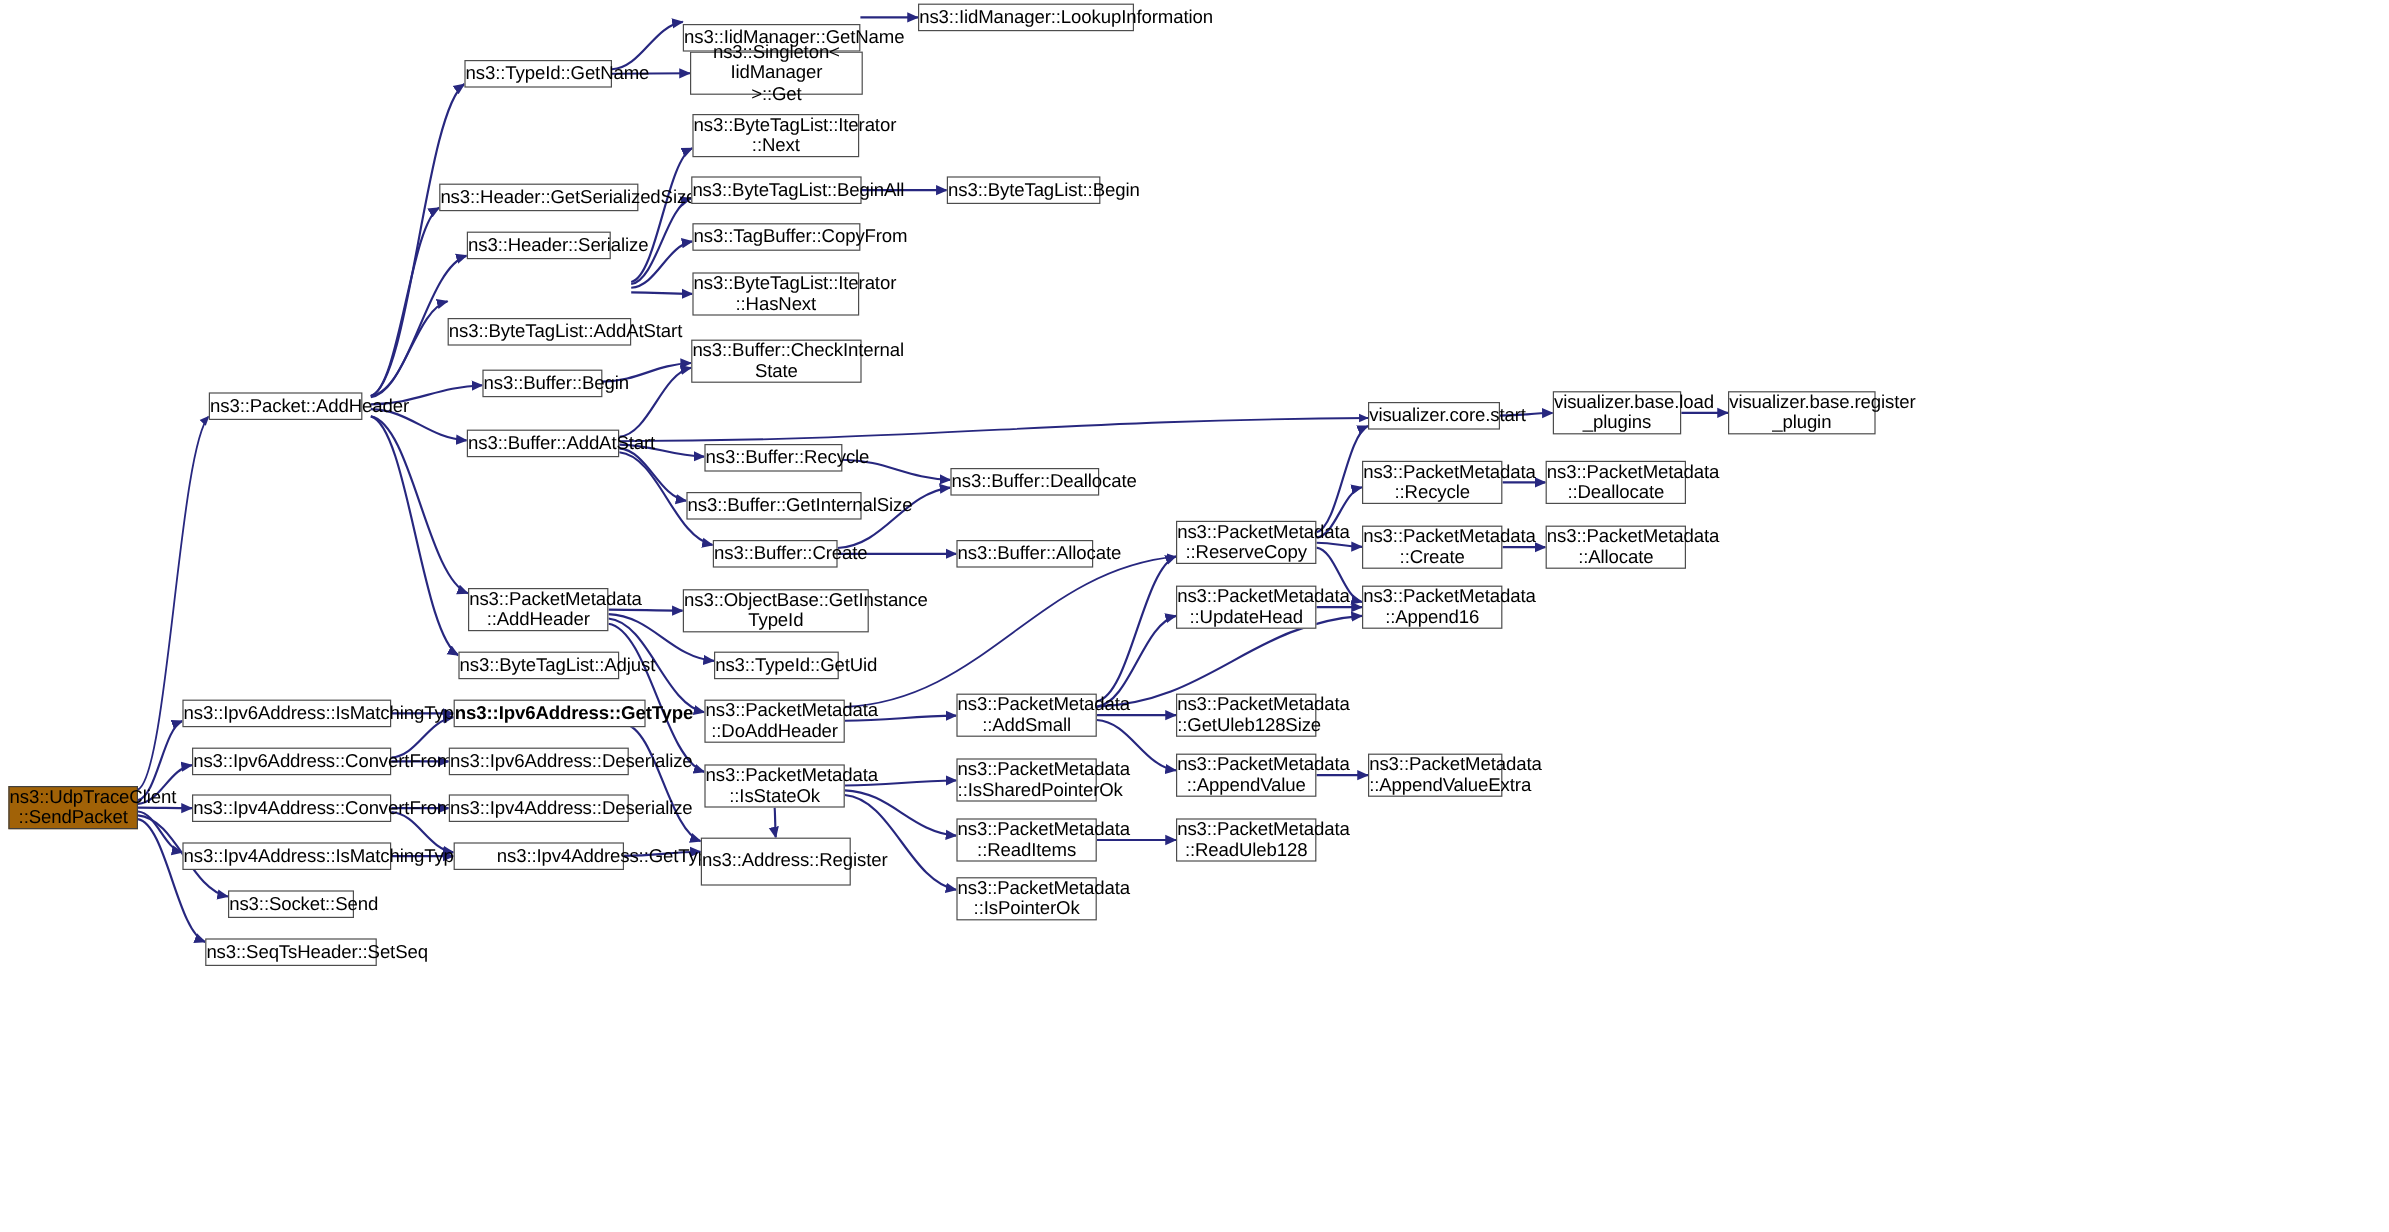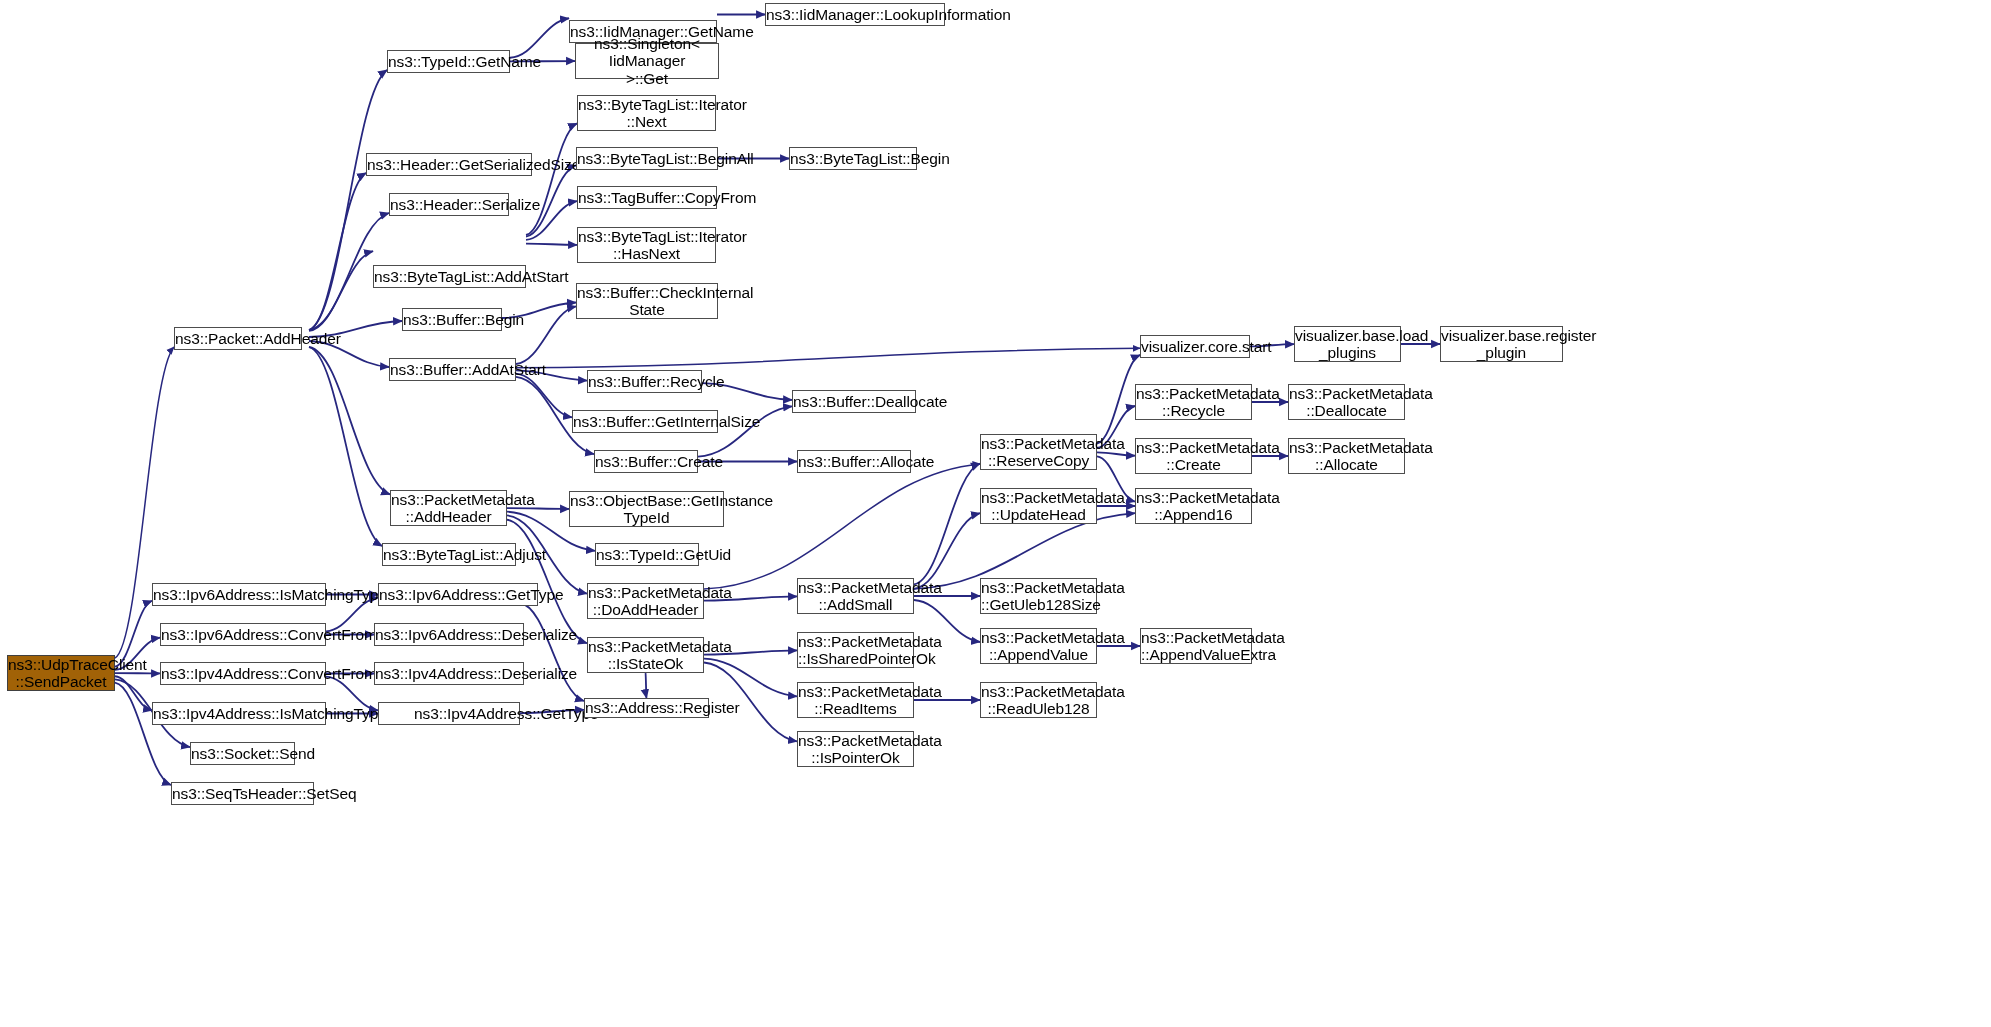--- a/index.html
+++ b/index.html
@@ -136,21 +136,21 @@
       <div class="node" style="left: 171px; top: 782px; width: 143px; height: 23px;"><span>ns3::SeqTsHeader::SetSeq</span></div>
       <div class="node" style="left: 387px; top: 50px; width: 123px; height: 23px;"><span>ns3::TypeId::GetName</span></div>
       <div class="node" style="left: 366px; top: 153px; width: 166px; height: 23px;"><span>ns3::Header::GetSerializedSize</span></div>
       <div class="node" style="left: 389px; top: 193px; width: 120px; height: 23px;"><span>ns3::Header::Serialize</span></div>
       <div class="node" style="left: 373px; top: 232px; width: 153px; height: 23px; margin-top: 33px;"><span>ns3::ByteTagList::AddAtStart</span></div>
       <div class="node" style="left: 402px; top: 308px; width: 100px; height: 23px;"><span>ns3::Buffer::Begin</span></div>
       <div class="node" style="left: 389px; top: 358px; width: 127px; height: 23px;"><span>ns3::Buffer::AddAtStart</span></div>
       <div class="node" style="left: 390px; top: 490px; width: 117px; height: 36px;"><span>ns3::PacketMetadata
 ::AddHeader</span></div>
       <div class="node" style="left: 382px; top: 543px; width: 134px; height: 23px;"><span>ns3::ByteTagList::Adjust</span></div>
-      <div class="node" style="left: 378px; top: 583px; width: 160px; height: 23px;"><span>ns3::Ipv6Address::GetType</span></div>
+      <div class="node" style="left: 378px; top: 583px; width: 160px; height: 23px; font-weight: bold;"><span>ns3::Ipv6Address::GetType</span></div>
       <div class="node" style="left: 374px; top: 623px; width: 150px; height: 23px;"><span>ns3::Ipv6Address::Deserialize</span></div>
       <div class="node" style="left: 374px; top: 662px; width: 150px; height: 23px;"><span>ns3::Ipv4Address::Deserialize</span></div>
       <div class="node" style="left: 378px; top: 702px; width: 142px; height: 23px; padding-left: 35px;"><span>ns3::Ipv4Address::GetType</span></div>
       <div class="node" style="left: 569px; top: 3px; width: 148px; height: 23px; margin-top: 17px;"><span>ns3::IidManager::GetName</span></div>
       <div class="node" style="left: 575px; top: 43px; width: 144px; height: 36px;"><span>ns3::Singleton&lt; IidManager
 &gt;::Get</span></div>
       <div class="node" style="left: 577px; top: 95px; width: 139px; height: 36px;"><span>ns3::ByteTagList::Iterator
 ::Next</span></div>
       <div class="node" style="left: 576px; top: 147px; width: 142px; height: 23px;"><span>ns3::ByteTagList::BeginAll</span></div>
       <div class="node" style="left: 577px; top: 186px; width: 140px; height: 23px;"><span>ns3::TagBuffer::CopyFrom</span></div>
@@ -161,21 +161,21 @@
       <div class="node" style="left: 587px; top: 370px; width: 115px; height: 23px;"><span>ns3::Buffer::Recycle</span></div>
       <div class="node" style="left: 572px; top: 410px; width: 146px; height: 23px;"><span>ns3::Buffer::GetInternalSize</span></div>
       <div class="node" style="left: 594px; top: 450px; width: 104px; height: 23px;"><span>ns3::Buffer::Create</span></div>
       <div class="node" style="left: 569px; top: 491px; width: 155px; height: 36px;"><span>ns3::ObjectBase::GetInstance
 TypeId</span></div>
       <div class="node" style="left: 595px; top: 543px; width: 104px; height: 23px;"><span>ns3::TypeId::GetUid</span></div>
       <div class="node" style="left: 587px; top: 583px; width: 117px; height: 36px;"><span>ns3::PacketMetadata
 ::DoAddHeader</span></div>
       <div class="node" style="left: 587px; top: 637px; width: 117px; height: 36px;"><span>ns3::PacketMetadata
 ::IsStateOk</span></div>
-      <div class="node" style="left: 584px; top: 698px; width: 125px; height: 20px;"><span>ns3::Address::Register</span></div>
+      <div class="node" style="left: 584px; top: 698px; width: 125px; height: 40px;"><span>ns3::Address::Register</span></div>
       <div class="node" style="left: 765px; top: 3px; width: 180px; height: 23px;"><span>ns3::IidManager::LookupInformation</span></div>
       <div class="node" style="left: 789px; top: 147px; width: 128px; height: 23px;"><span>ns3::ByteTagList::Begin</span></div>
       <div class="node" style="left: 792px; top: 390px; width: 124px; height: 23px;"><span>ns3::Buffer::Deallocate</span></div>
       <div class="node" style="left: 797px; top: 450px; width: 114px; height: 23px;"><span>ns3::Buffer::Allocate</span></div>
       <div class="node" style="left: 797px; top: 578px; width: 117px; height: 36px;"><span>ns3::PacketMetadata
 ::AddSmall</span></div>
       <div class="node" style="left: 797px; top: 632px; width: 117px; height: 36px;"><span>ns3::PacketMetadata
 ::IsSharedPointerOk</span></div>
       <div class="node" style="left: 797px; top: 682px; width: 117px; height: 36px;"><span>ns3::PacketMetadata
 ::ReadItems</span></div>

